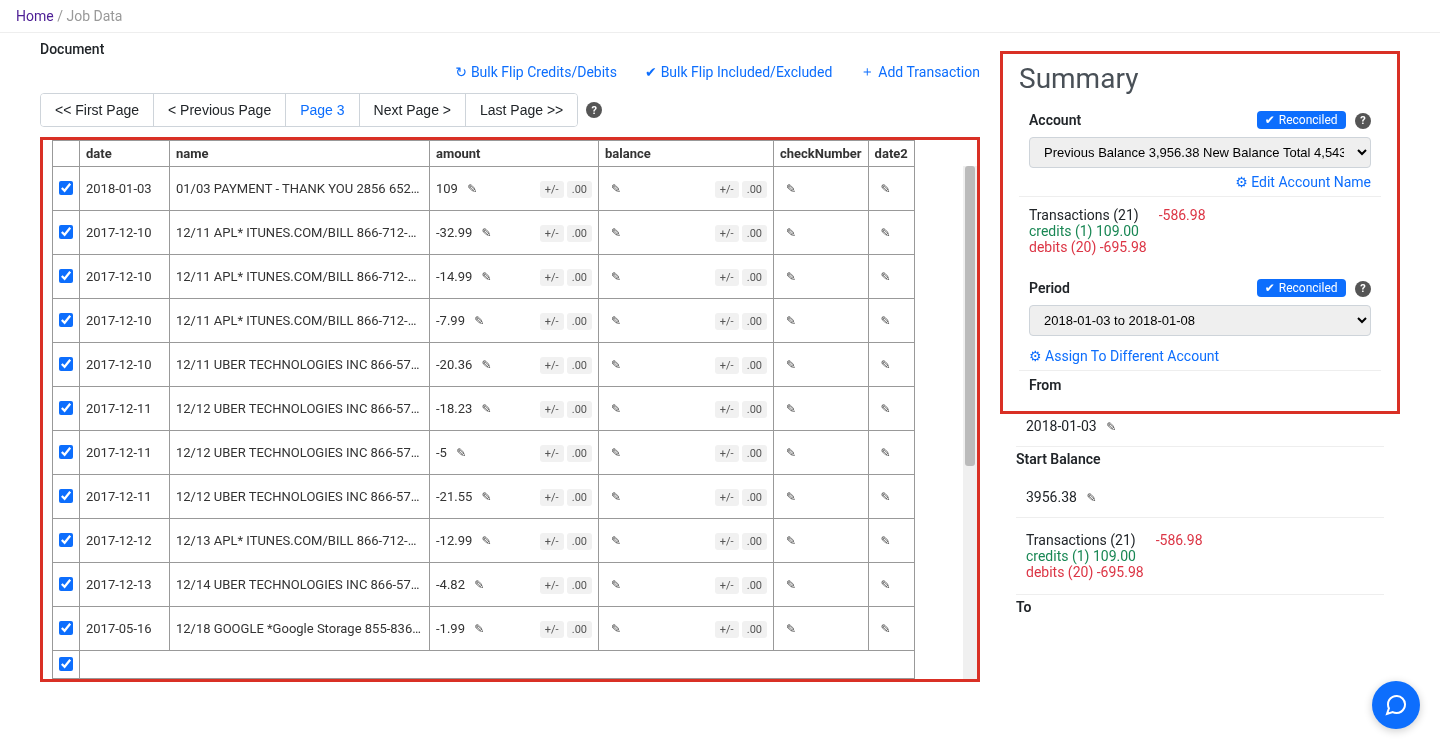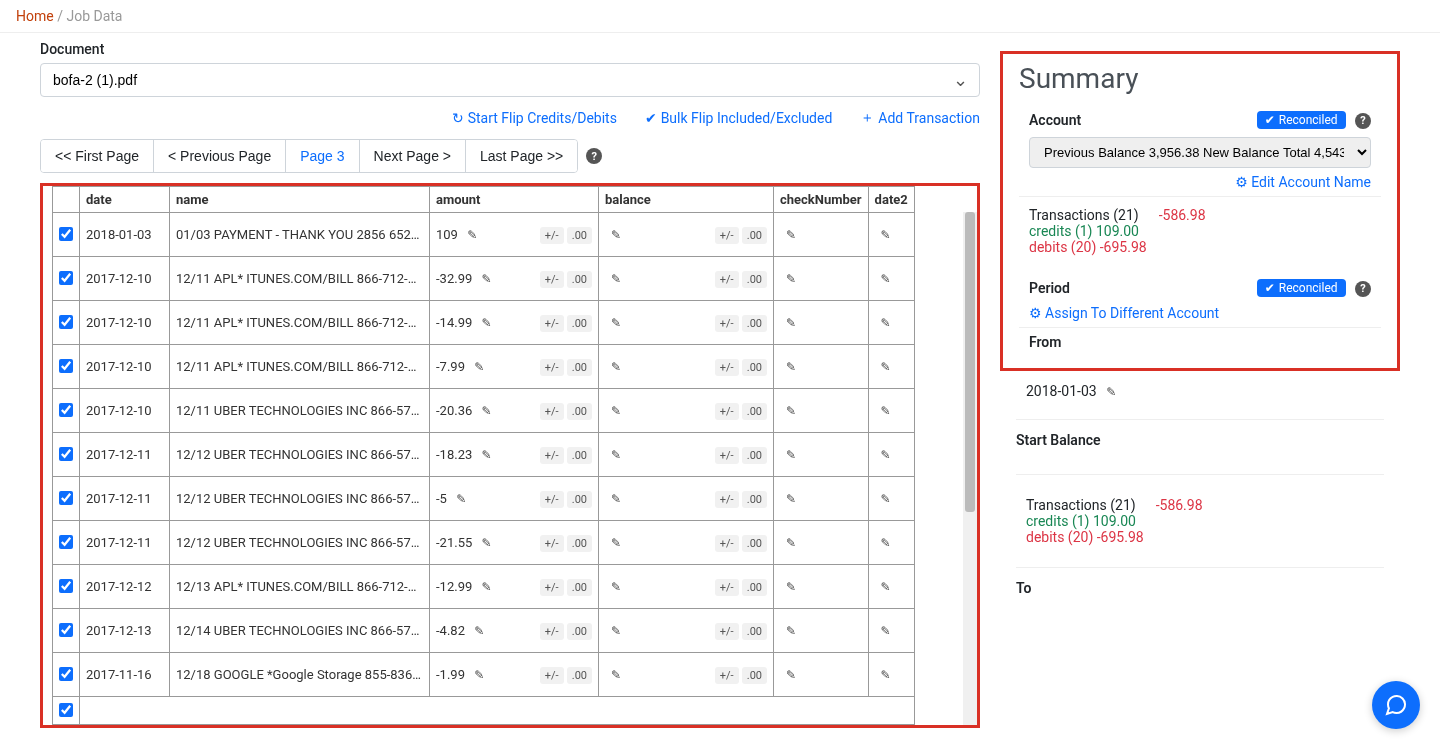--- a/index.html
+++ b/index.html
@@ -1,18 +1,18 @@
 <!DOCTYPE html>
 <html><head>
 <meta charset="utf-8">
 <style>
 * { box-sizing: border-box; margin: 0; padding: 0; }
 body { font-family: -apple-system, BlinkMacSystemFont, "Segoe UI", Roboto, sans-serif; font-size: 14px; color: #333; background: #fff; }
 .breadcrumb { padding: 8px 16px; border-bottom: 1px solid #eee; color: #999; font-size: 14px; }
-.breadcrumb a { color: #c2410c; text-decoration: none; }
+.breadcrumb a { color: #4c1d95; text-decoration: none; }
 .container { display: flex; padding: 8px 40px; }
 .left-panel { flex: 1; min-width: 0; }
 .right-panel { width: 400px; margin-left: 20px; padding: 10px 0; }
 .section-label { font-weight: 500; margin-bottom: 6px; color: #212529; }
 .doc-select { width: 100%; padding: 8px 12px; border: 1px solid #ced4da; border-radius: 4px; font-size: 14px; background: #fff; appearance: none; position: relative; }
 .doc-select-wrap { position: relative; margin-bottom: 12px; }
 .doc-select-wrap::after { content: "⌄"; position: absolute; right: 12px; top: 6px; font-size: 18px; color: #555; pointer-events: none; }
 .toolbar { display: flex; justify-content: flex-end; gap: 28px; margin-bottom: 12px; }
 .toolbar a { color: #0d6efd; text-decoration: none; font-size: 14px; display: inline-flex; align-items: center; gap: 4px; }
 .pager-wrap { display: flex; align-items: center; gap: 8px; margin-bottom: 10px; }
@@ -46,49 +46,44 @@
 .summary-row { display: flex; justify-content: space-between; align-items: center; margin-bottom: 8px; }
 .sum-label { font-weight: 600; color: #212529; }
 .rec-badge { background: #0d6efd; color: #fff; border-radius: 4px; padding: 2px 8px; font-size: 12px; display: inline-flex; align-items: center; gap: 4px; }
 .sum-select { width: 100%; padding: 6px 10px; border: 1px solid #ced4da; border-radius: 4px; font-size: 13px; margin-bottom: 6px; }
 .sum-link { color: #0d6efd; text-decoration: none; font-size: 14px; float: right; }
 .sum-gear-link { color: #0d6efd; text-decoration: none; font-size: 14px; }
 .txn-count { color: #212529; }
 .txn-red { color: #dc3545; margin-left: 20px; }
 .txn-green { color: #198754; }
 .summary-hr { border: none; border-top: 1px solid #eee; margin: 6px -10px; }
-.field-block { padding: 12px 26px; margin-bottom: 8px; }
+.field-block { padding: 4px 26px; margin-bottom: 8px; }
 .field-block .lbl { font-weight: 600; margin-bottom: 6px; display: block; color: #212529; }
 .field-block .val { color: #212529; }
 
 .chat-fab { position: fixed; bottom: 20px; right: 20px; width: 48px; height: 48px; background: #0d6efd; border-radius: 50%; display: flex; align-items: center; justify-content: center; color: #fff; font-size: 22px; box-shadow: 0 2px 8px rgba(0,0,0,0.2); cursor: pointer; }
 input[type=checkbox] { accent-color: #0d6efd; width: 14px; height: 14px; }
 </style>
 </head>
 <body>
 
 <div class="breadcrumb">
   <a href="#">Home</a>
   <span>/</span>
   <span>Job Data</span>
 </div>
 
 <div class="container">
   <div class="left-panel">
     <div class="section-label">Document</div>
-    <div class="doc-select-wrap">
-      <select class="doc-select">
-        <option>bofa-2 (1).pdf</option>
-      </select>
-    </div>
 
     <div class="toolbar">
       <a href="#">
           <span>↻</span> 
-          <span>Start Flip Credits/Debits</span>
+          <span>Bulk Flip Credits/Debits</span>
         </a>
       <a href="#">
           <span>✔</span> 
           <span>Bulk Flip Included/Excluded</span>
         </a>
       <a href="#">
           <span>＋</span>
           <span>Add Transaction</span>
         </a>
     </div>
@@ -203,21 +198,21 @@
     <td class="chk-col data-cell"><input type="checkbox" checked="" style=""></td>
     <td class="data-cell date-col">2017-12-13</td>
     <td class="data-cell name-col">12/14 UBER TECHNOLOGIES INC 866-576-103 </td>
     <td class="data-cell amt-col">-4.82 <span class="edit-icon">✎</span><span class="cell-right"><span class="pm-badge">+/-</span> <span class="dec-badge">.00</span></span></td>
     <td class="data-cell bal-col"><span class="edit-icon">✎</span><span class="cell-right"><span class="pm-badge">+/-</span> <span class="dec-badge">.00</span></span></td>
     <td class="data-cell cn-col"><span class="edit-icon">✎</span></td>
     <td class="data-cell date2-col"><span class="edit-icon">✎</span></td>
   </tr>
             <tr>
     <td class="chk-col data-cell"><input type="checkbox" checked="" style=""></td>
-    <td class="data-cell date-col">2017-11-16</td>
+    <td class="data-cell date-col">2017-05-16</td>
     <td class="data-cell name-col">12/18 GOOGLE *Google Storage 855-836-398 </td>
     <td class="data-cell amt-col">-1.99 <span class="edit-icon">✎</span><span class="cell-right"><span class="pm-badge">+/-</span> <span class="dec-badge">.00</span></span></td>
     <td class="data-cell bal-col"><span class="edit-icon">✎</span><span class="cell-right"><span class="pm-badge">+/-</span> <span class="dec-badge">.00</span></span></td>
     <td class="data-cell cn-col"><span class="edit-icon">✎</span></td>
     <td class="data-cell date2-col"><span class="edit-icon">✎</span></td>
   </tr>
             <tr>
               <td class="chk-col" style="height:20px"><input type="checkbox" checked="" style=""></td>
               <td colspan="6"></td>
             </tr>
@@ -261,36 +256,43 @@
         <div class="summary-row">
           <span class="sum-label">Period</span>
           <span>
             <span class="rec-badge">
                 <span>✔</span> 
                 <span>Reconciled</span>
               </span>
             <span class="help-icon" style="margin-left:6px">?</span>
           </span>
         </div>
+        <select class="sum-select">
+          <option>2018-01-03 to 2018-01-08</option>
+        </select>
         <div style="margin:6px 0">
           <a href="#" class="sum-gear-link"><span>⚙</span> <span>Assign To Different Account</span></a>
         </div>
         <hr class="summary-hr">
         <span class="sum-label">From</span>
       </div>
     </div>
 
     <div class="field-block">
       <span class="val">2018-01-03</span>
       <span class="edit-icon">✎</span>
     </div>
     <hr class="summary-hr" style="margin:0 16px">
 
     <div class="field-block" style="padding-left:16px">
       <span class="lbl">Start Balance</span>
+    </div>
+    <div class="field-block">
+      <span class="val">3956.38</span>
+      <span class="edit-icon">✎</span>
     </div>
     <hr class="summary-hr" style="margin:0 16px">
 
     <div class="field-block" style="margin:10px 0">
       <div><span class="txn-count">Transactions (21)</span><span class="txn-red">-586.98</span></div>
       <div class="txn-green">credits (1) 109.00</div>
       <div style="color:#dc3545">debits (20) -695.98</div>
     </div>
     <hr class="summary-hr" style="margin:0 16px">
     <div class="field-block" style="padding-left:16px">

